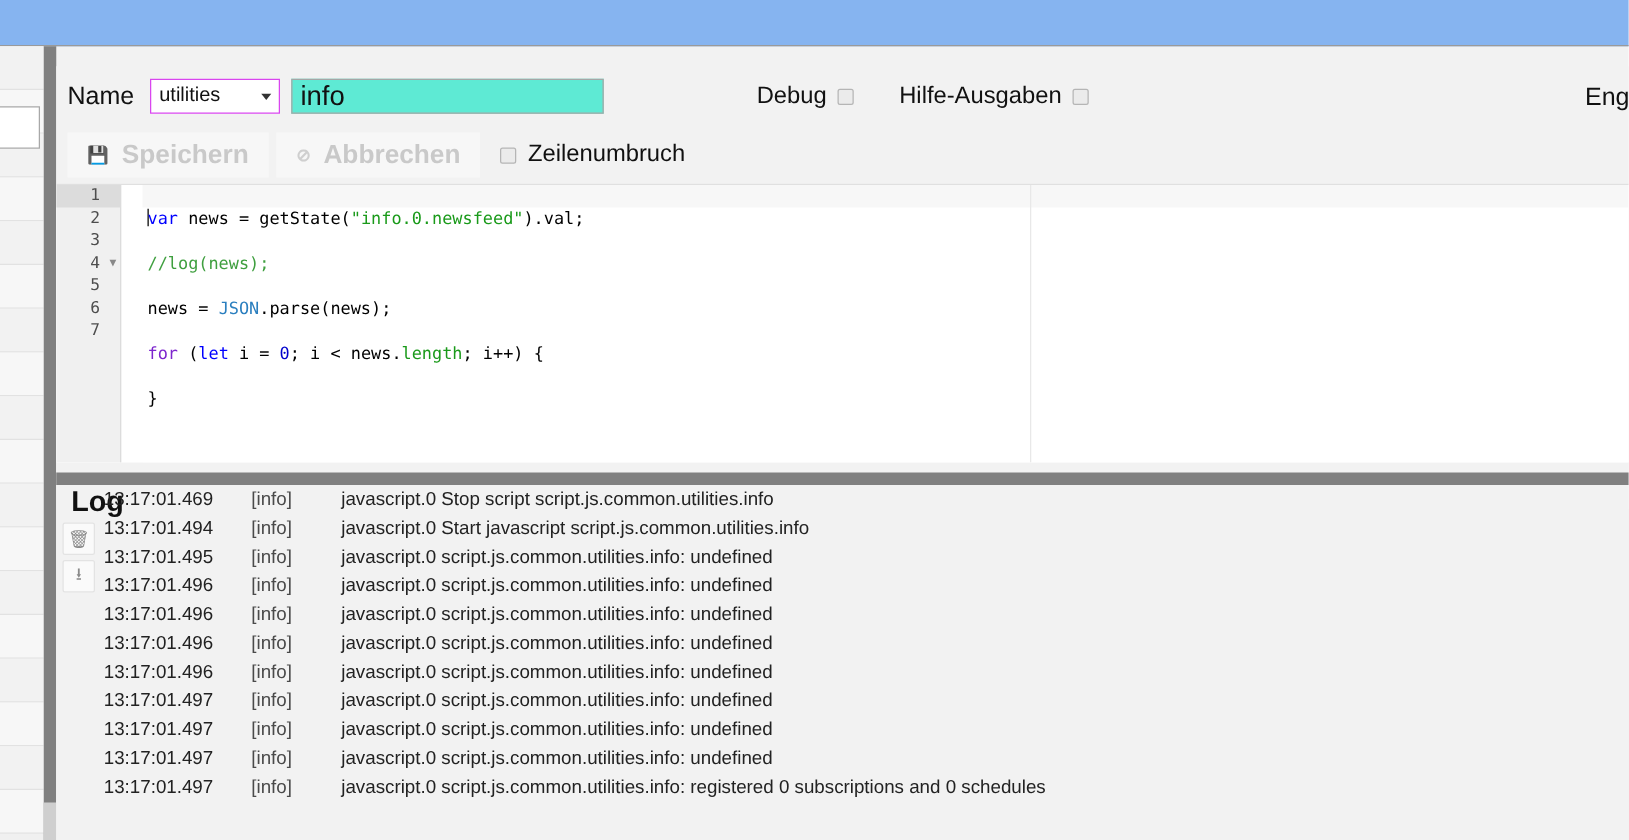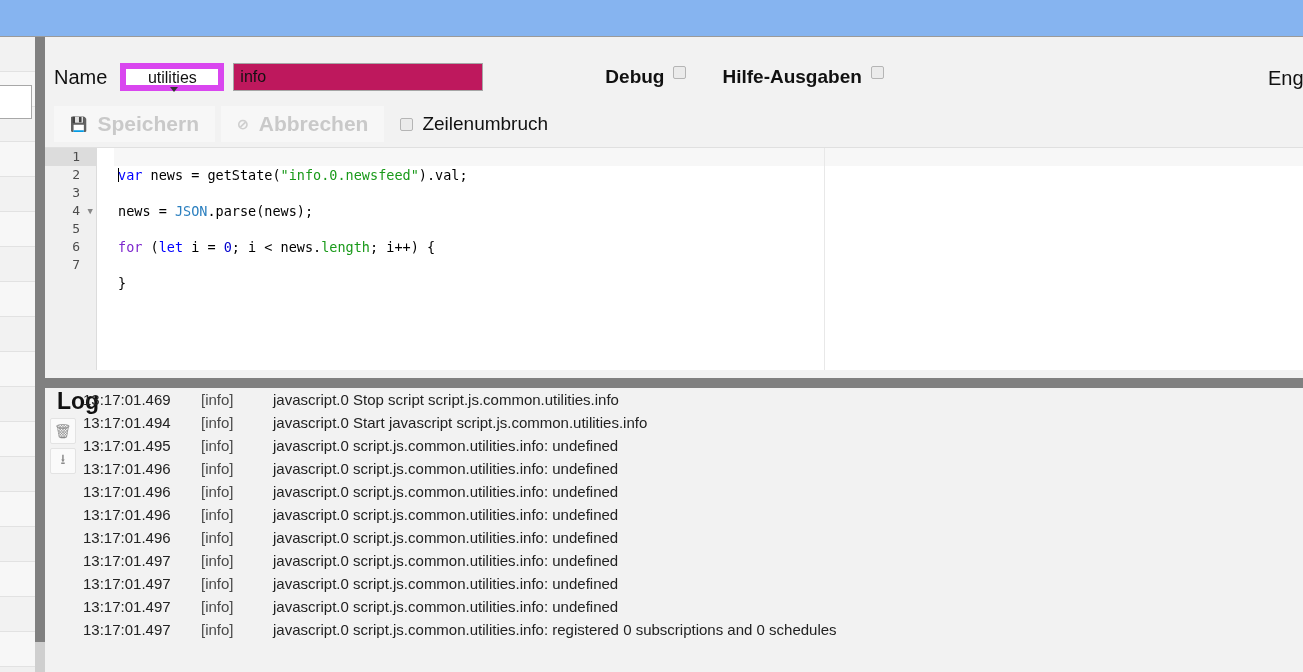--- a/index.html
+++ b/index.html
@@ -84,57 +84,55 @@
   }
   .lbl-name {
     font-size: 20px;
     color: #111;
     margin-right: 13px;
     white-space: nowrap;
   }
   .select-box {
     position: relative;
     width: 104px; height: 28px;
-    border: 6px solid #d946ef;
+    border: 1px solid #d946ef;
     background: #ffffff;
     display: flex;
     align-items: center;
     padding: 0 6px;
     box-sizing: border-box;
     font-size: 16px;
     color: #111;
     margin-right: 9px;
-    flex-direction: column;
   }
   .select-box .sel-val { flex: 1; white-space: nowrap; }
   .caret {
     width: 0; height: 0;
     border-left: 4px solid transparent;
     border-right: 4px solid transparent;
     border-top: 5px solid #333;
     margin-left: 4px;
   }
   .name-input {
     width: 250px; height: 28px;
     border: 1px solid #a6a6a6;
-    background: #be185d;
-    font-size: 16px;
+    background: #5eead4;
+    font-size: 22px;
     color: #111;
     padding: 0 6px;
     box-sizing: border-box;
     font-family: "Liberation Sans", sans-serif;
     outline: none;
   }
   .cb-group {
     display: flex;
-    align-items: flex-start;
+    align-items: center;
     font-size: 19px;
     color: #111;
     white-space: nowrap;
-    font-weight: bold;
   }
   .cb-group.g1 { margin-left: 122px; }
   .cb-group.g2 { margin-left: 36px; }
   .cbox {
     width: 13px; height: 13px;
     border: 1px solid #b5b5b5;
     background: #ebebeb;
     border-radius: 2px;
     margin-left: 9px;
     box-sizing: border-box;
@@ -414,20 +412,21 @@
         <div class="gl">5</div>
         <div class="gl">6</div>
         <div class="gl">7</div>
       </div>
 
       <div class="codearea">
         <div class="activeline"></div>
         <div class="printmargin"></div>
         <div class="codelines">
 <div class="cl"><span class="cursor"></span><span class="t-kw">var</span> news = <span class="t-fn">getState</span>(<span class="t-str">"info.0.newsfeed"</span>).val;</div>
+<div class="cl"><span class="t-com">//log(news);</span></div>
 <div class="cl">news = <span class="t-cls">JSON</span>.parse(news);</div>
 <div class="cl"><span class="t-kw2">for</span> (<span class="t-kw">let</span> i = <span class="t-num">0</span>; i &lt; news.<span class="t-prop">length</span>; i++) {</div>
 <div class="cl">}</div>
 
         </div>
       </div>
     </div>
 
     <div class="editor-bottom-pad"></div>
     <div class="hsplit"></div>

